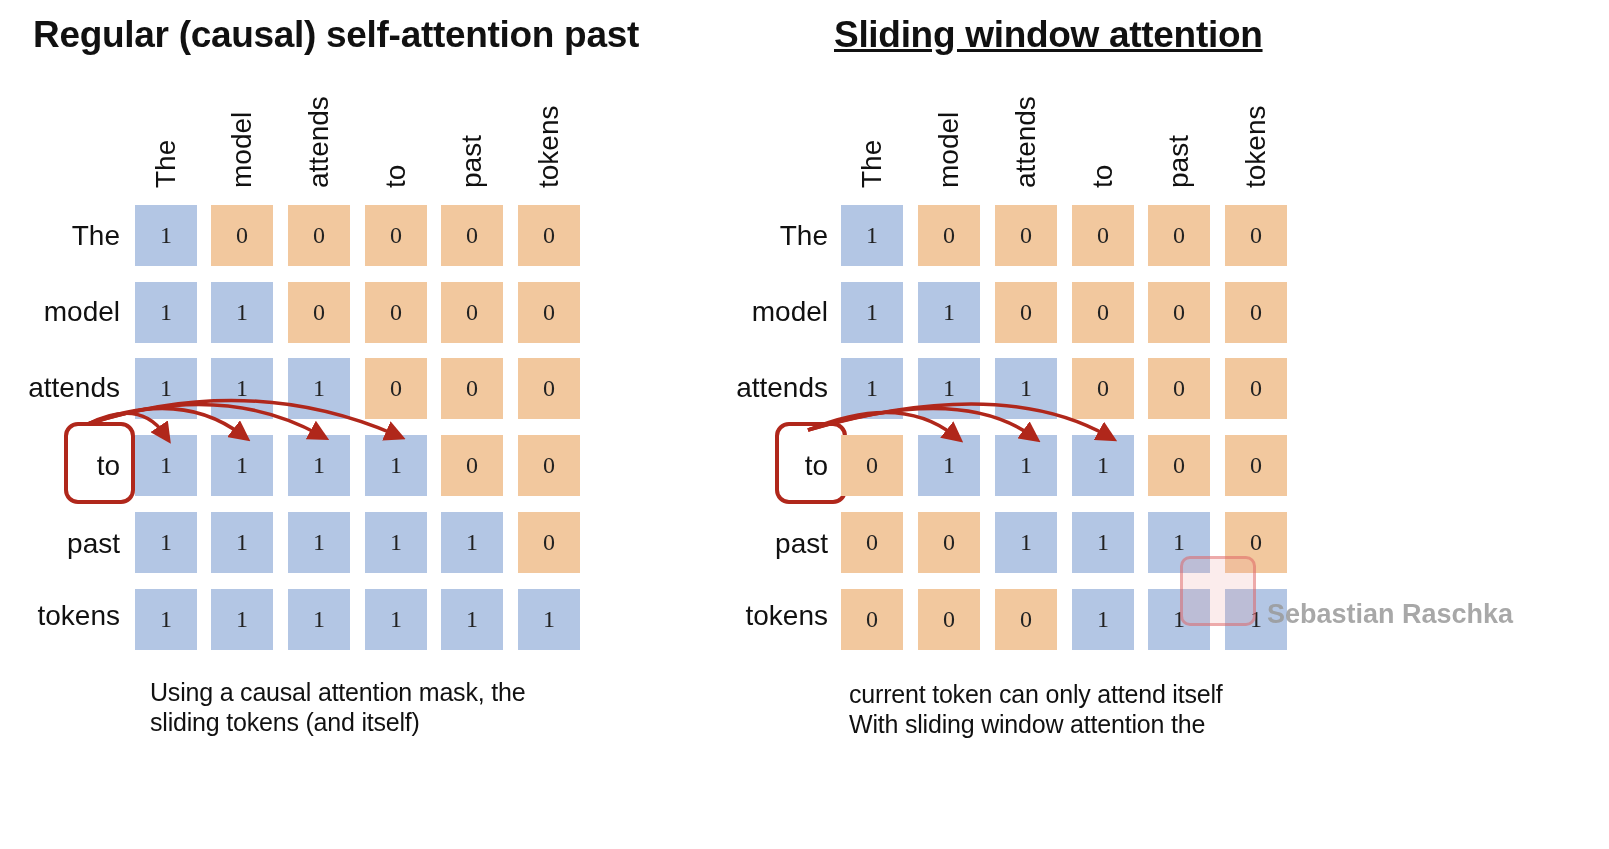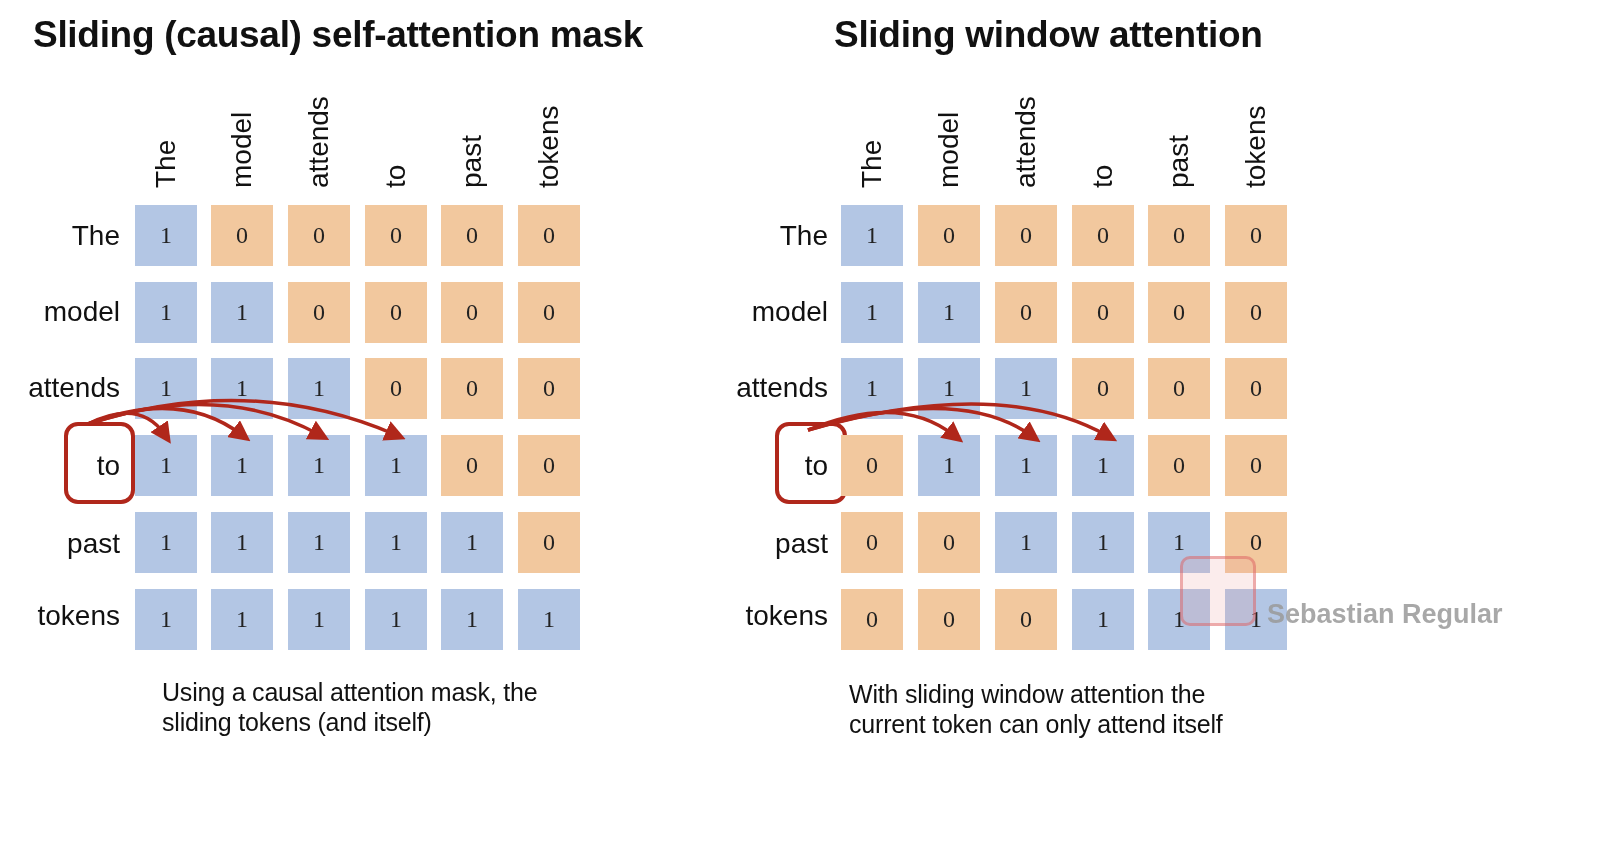--- a/index.html
+++ b/index.html
@@ -17,22 +17,22 @@
   .hl-box { position:absolute; border:4px solid #b0271b; border-radius:14px; box-sizing:border-box; }
   .caption { position:absolute; font-size:25px; line-height:29.5px; letter-spacing:-0.2px; }
   .watermark { position:absolute; font-size:27px; font-weight:bold; color:#9a9a9a; opacity:0.85; white-space:nowrap; }
   .wm-logo { position:absolute; width:76px; height:70px; border:3px solid rgba(220,90,90,0.45);
              border-radius:10px; background:rgba(235,150,150,0.18); box-sizing:border-box; }
   svg.arrows { position:absolute; left:0; top:0; }
 </style>
 </head>
 <body>
 
-<div class="title" style="left:33px;">Sliding (causal) self-attention mask</div>
-<div class="title" style="left:834px;">Sliding window attention</div>
+<div class="title" style="left:33px;">Regular (causal) self-attention past</div>
+<div class="title" style="left:834px;text-decoration:underline;">Sliding window attention</div>
 
 <div class="panel" id="left">
 
   <div class="collabel" style="left:180px;top:160px;">The</div>
   <div class="collabel" style="left:256px;top:160px;">model</div>
   <div class="collabel" style="left:333px;top:160px;">attends</div>
   <div class="collabel" style="left:410px;top:160px;">to</div>
   <div class="collabel" style="left:486px;top:160px;">past</div>
   <div class="collabel" style="left:563px;top:160px;">tokens</div>
 
@@ -91,21 +91,21 @@
       </marker>
     </defs>
     <g fill="none" stroke="#b0271b" stroke-width="3.5" marker-end="url(#ah)">
       <path d="M88,424 Q140,398 165,435"></path>
       <path d="M88,424 Q180,388 242,435"></path>
       <path d="M88,424 Q220,380 320,435"></path>
       <path d="M88,424 Q250,372 396,435"></path>
     </g>
   </svg>
 
-  <div class="caption" style="left:162px;top:678px;">
+  <div class="caption" style="left:150px;top:678px;">
     <div>Using a causal attention mask, the</div>
     <div>sliding tokens (and itself)</div>
   </div>
 </div>
 
 <div class="panel" id="right">
   <div class="collabel" style="left:886px;top:160px;">The</div>
   <div class="collabel" style="left:963px;top:160px;">model</div>
   <div class="collabel" style="left:1040px;top:160px;">attends</div>
   <div class="collabel" style="left:1117px;top:160px;">to</div>
@@ -167,19 +167,19 @@
       </marker>
     </defs>
     <g fill="none" stroke="#b0271b" stroke-width="3.5" marker-end="url(#ah2)">
       <path d="M808,430 Q900,392 955,436"></path>
       <path d="M808,430 Q960,384 1032,436"></path>
       <path d="M808,430 Q1000,375 1108,436"></path>
     </g>
   </svg>
 
   <div class="caption" style="left:849px;top:680px;">
+    <div>current token can only attend itself</div>
     <div>With sliding window attention the</div>
-    <div>current token can only attend itself</div>
   </div>
 </div>
 
 <div class="wm-logo" style="left:1180px;top:556px;"></div>
-<div class="watermark" style="left:1267px;top:599px;">Sebastian Regular</div>
+<div class="watermark" style="left:1267px;top:599px;">Sebastian Raschka</div>
 
 </body></html>

